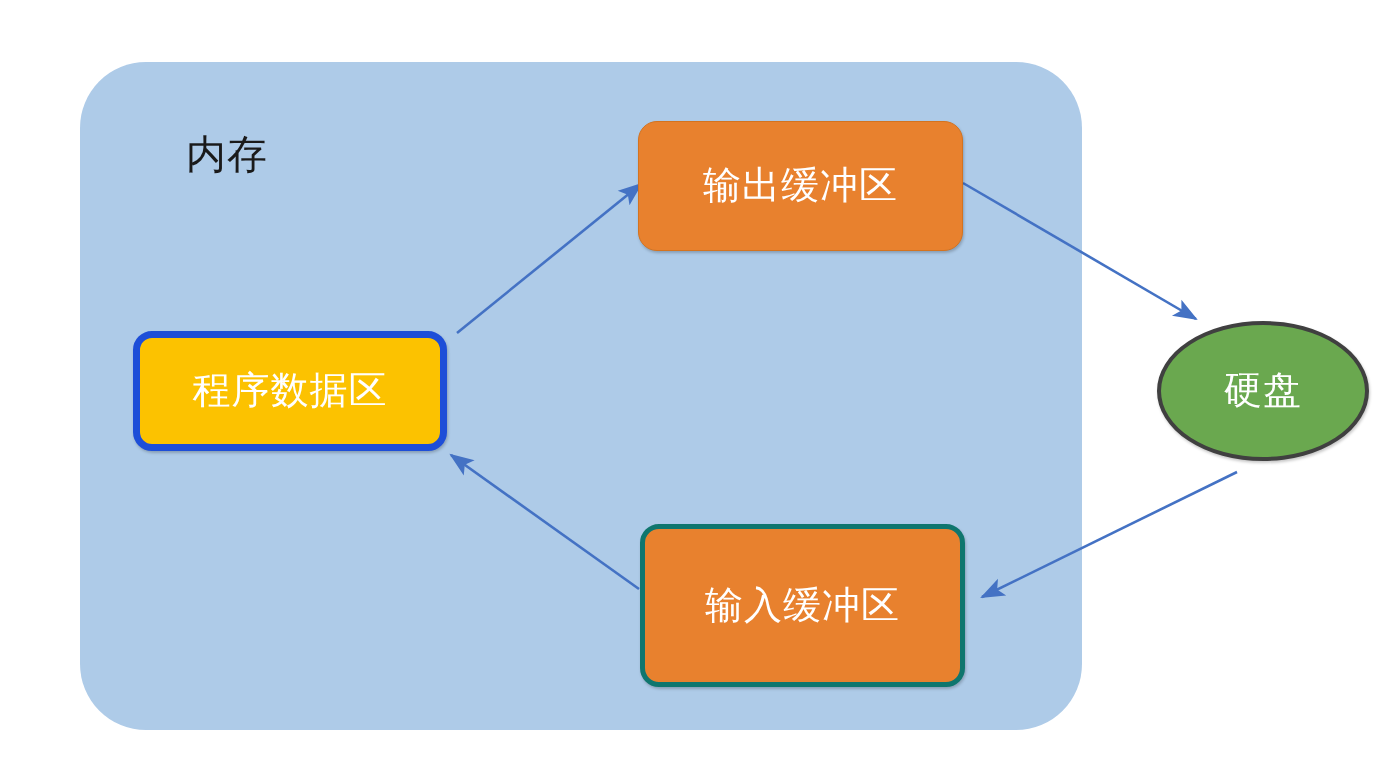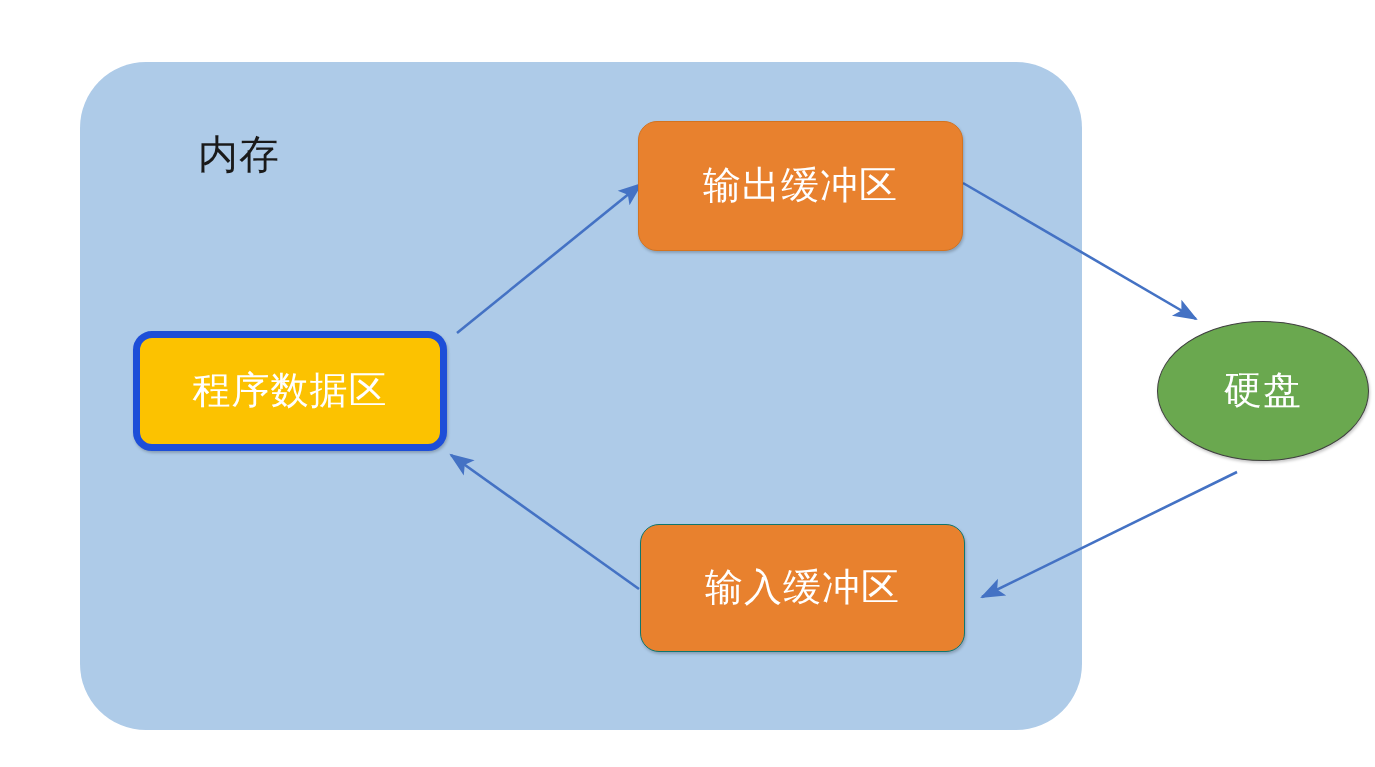--- a/index.html
+++ b/index.html
@@ -33,21 +33,21 @@
     left: 80px;
     top: 62px;
     width: 1002px;
     height: 668px;
     background: #aecbe8;
     border-radius: 66px;
     box-sizing: border-box;
   }
   .memory-label {
     position: absolute;
-    left: 198px;
+    left: 186px;
     top: 134px;
     font-size: 40px;
     line-height: 1;
     color: #1a1a1a;
     letter-spacing: 1px;
     white-space: nowrap;
     text-align: center;
   }
 
   
@@ -82,31 +82,31 @@
     top: 121px;
     width: 325px;
     height: 130px;
     background: #e8812e;
     border: 1px solid #d4731f;
   }
   .node-input-buffer {
     left: 640px;
     top: 524px;
     width: 325px;
-    height: 128px;
+    height: 163px;
     background: #e8812e;
-    border: 1px solid #0f766e;
+    border: 5px solid #0f766e;
   }
   .node-disk {
     left: 1157px;
     top: 321px;
     width: 212px;
     height: 140px;
     background: #6aa84f;
-    border: 1px solid #404040;
+    border: 4px solid #404040;
     border-radius: 50%;
   }
 </style>
 </head>
 <body>
 
 <div id="canvas">
 
   <div class="memory-container"></div>
   <div class="memory-label">内存</div>

